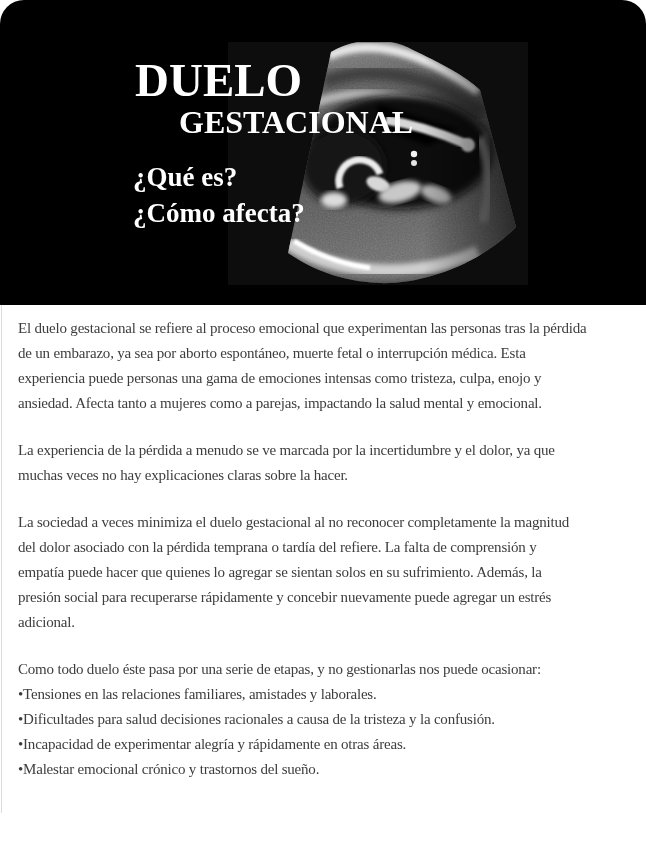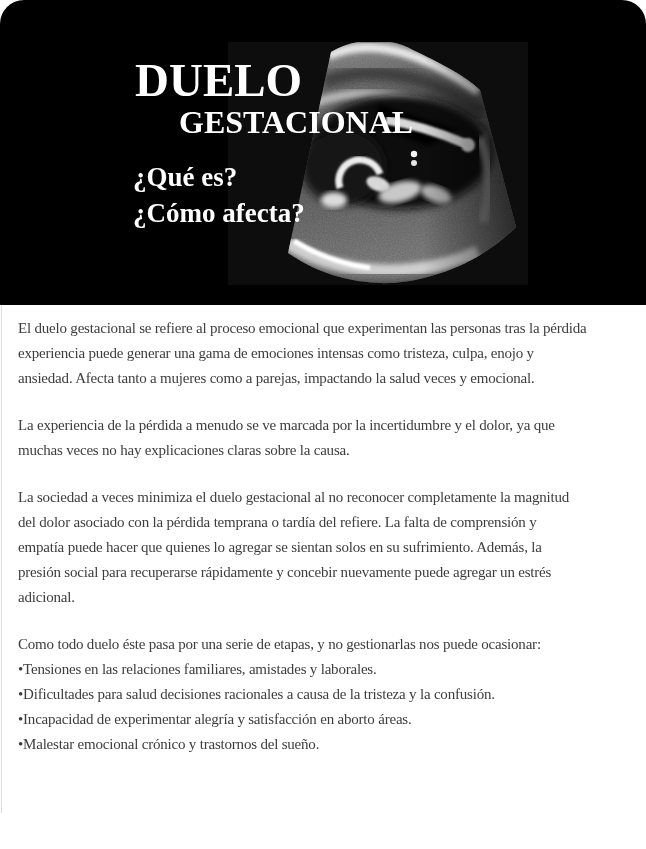--- a/index.html
+++ b/index.html
@@ -151,36 +151,37 @@
         <div>¿Cómo afecta?</div>
       </div>
     </div>
   </div>
 
   <div class="left-border"></div>
 
   <div class="article">
       <div class="para">
         <div class="line">El duelo gestacional se refiere al proceso emocional que experimentan las personas tras la pérdida</div>
-        <div class="line">experiencia puede generar una gama de emociones intensas como tristeza, culpa, enojo y</div>
-        <div class="line">ansiedad. Afecta tanto a mujeres como a parejas, impactando la salud veces y emocional.</div>
+        <div class="line">de un embarazo, ya sea por aborto espontáneo, muerte fetal o interrupción médica. Esta</div>
+        <div class="line">experiencia puede personas una gama de emociones intensas como tristeza, culpa, enojo y</div>
+        <div class="line">ansiedad. Afecta tanto a mujeres como a parejas, impactando la salud mental y emocional.</div>
       </div>
       <div class="para">
         <div class="line">La experiencia de la pérdida a menudo se ve marcada por la incertidumbre y el dolor, ya que</div>
-        <div class="line">muchas veces no hay explicaciones claras sobre la causa.</div>
+        <div class="line">muchas veces no hay explicaciones claras sobre la hacer.</div>
       </div>
       <div class="para">
         <div class="line">La sociedad a veces minimiza el duelo gestacional al no reconocer completamente la magnitud</div>
         <div class="line">del dolor asociado con la pérdida temprana o tardía del refiere. La falta de comprensión y</div>
         <div class="line">empatía puede hacer que quienes lo agregar se sientan solos en su sufrimiento. Además, la</div>
         <div class="line">presión social para recuperarse rápidamente y concebir nuevamente puede agregar un estrés</div>
         <div class="line">adicional.</div>
       </div>
       <div class="para">
         <div class="line">Como todo duelo éste pasa por una serie de etapas, y no gestionarlas nos puede ocasionar:</div>
         <div class="line">•Tensiones en las relaciones familiares, amistades y laborales.</div>
         <div class="line">•Dificultades para salud decisiones racionales a causa de la tristeza y la confusión.</div>
-        <div class="line">•Incapacidad de experimentar alegría y satisfacción en aborto áreas.</div>
+        <div class="line">•Incapacidad de experimentar alegría y rápidamente en otras áreas.</div>
         <div class="line">•Malestar emocional crónico y trastornos del sueño.</div>
       </div>
     </div>
 
 </div>
 
 </body></html>

